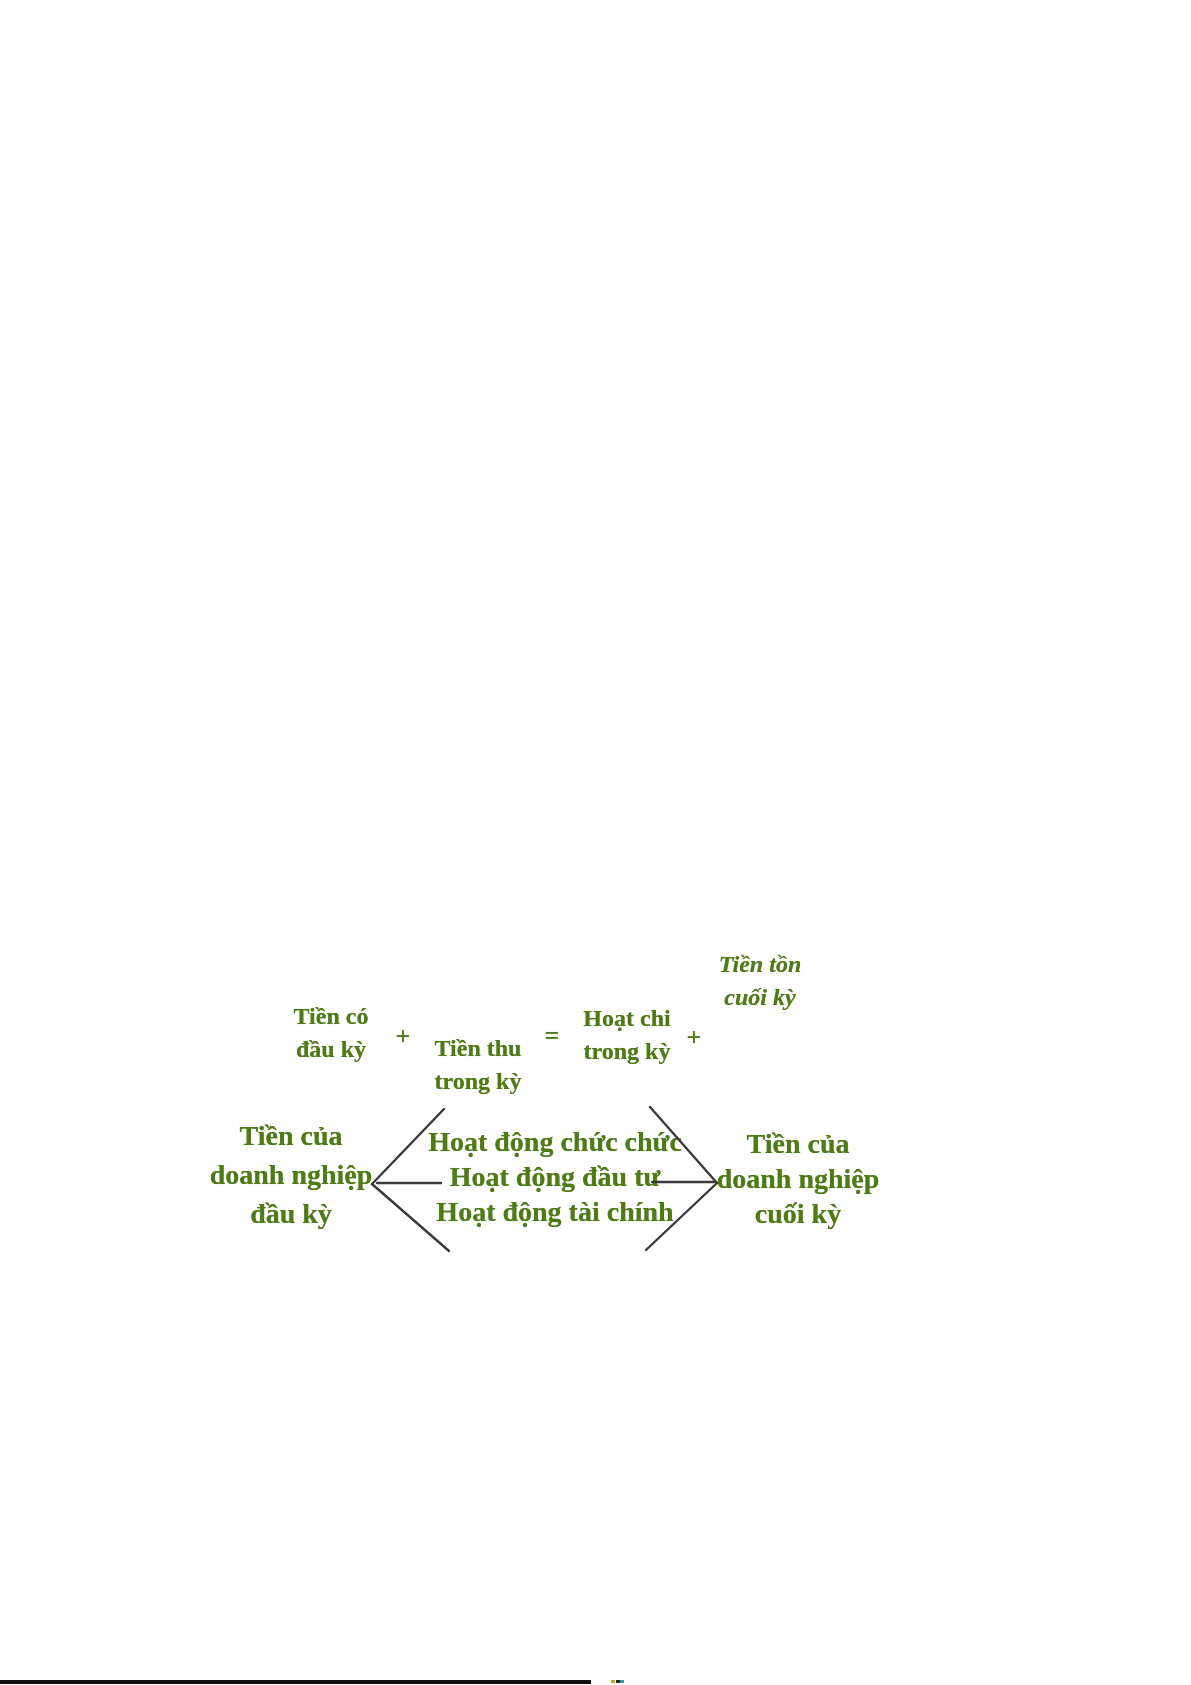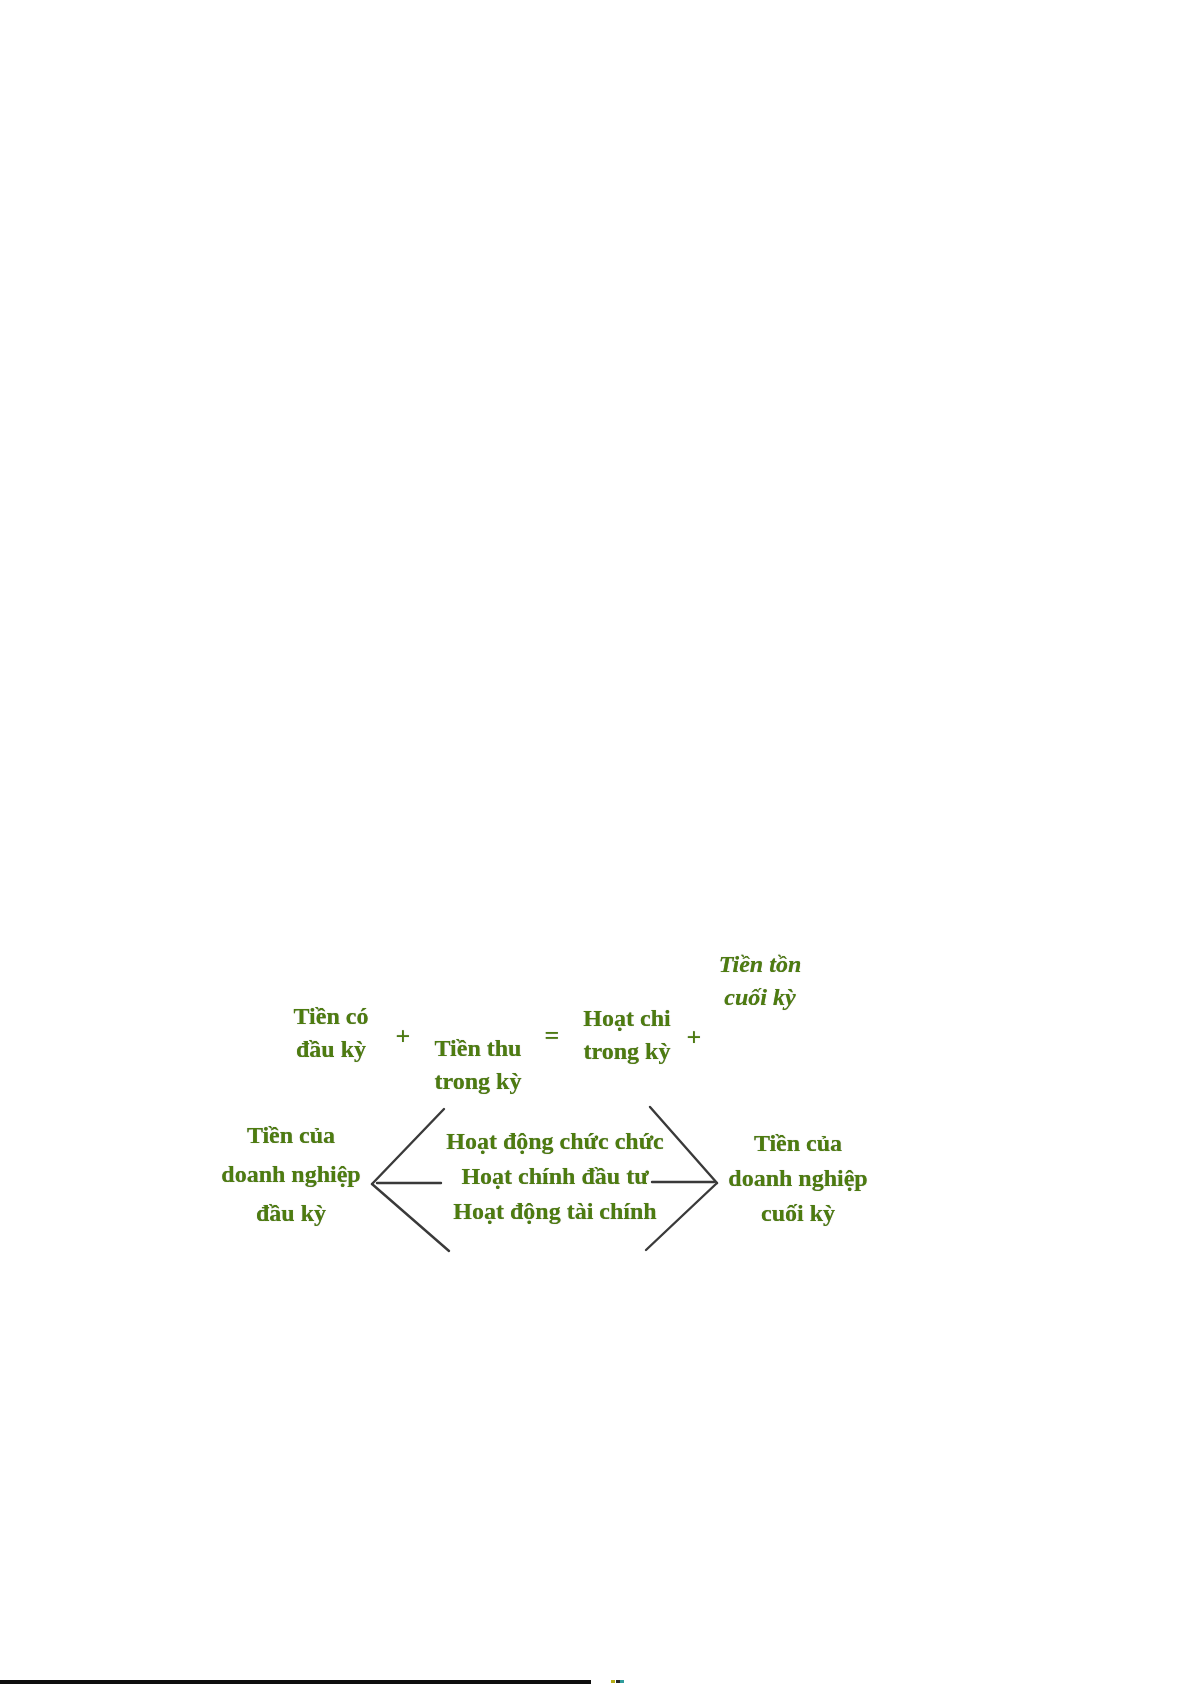--- a/index.html
+++ b/index.html
@@ -28,21 +28,21 @@
     font-weight: bold;
     font-size: 26px;
     line-height: 26px;
     text-shadow: 0 0 0.7px rgba(40,40,40,0.55);
   }
   .flow-label {
     position: absolute;
     transform: translateX(-50%);
     text-align: center;
     font-weight: bold;
-    font-size: 24px;
+    font-size: 28px;
     white-space: nowrap;
     text-shadow: 0 0 0.7px rgba(40,40,40,0.55);
   }
   .flow-left   { left: 291px; top: 1116px; line-height: 39px; }
   .flow-middle { left: 555px; top: 1124px; line-height: 35px; }
   .flow-right  { left: 798px; top: 1126px; line-height: 35px; }
   .braces {
     position: absolute;
     left: 360px;
     top: 1100px;
@@ -92,21 +92,21 @@
   </div>
 
   <div class="flow-label flow-left">
     <div>Tiền của</div>
     <div>doanh nghiệp</div>
     <div>đầu kỳ</div>
   </div>
 
   <div class="flow-label flow-middle">
     <div>Hoạt động chức chức</div>
-    <div>Hoạt chính đầu tư</div>
+    <div>Hoạt động đầu tư</div>
     <div>Hoạt động tài chính</div>
   </div>
 
   <div class="flow-label flow-right">
     <div>Tiền của</div>
     <div>doanh nghiệp</div>
     <div>cuối kỳ</div>
   </div>
 
   <svg class="braces" width="370" height="160" viewBox="0 0 370 160">

